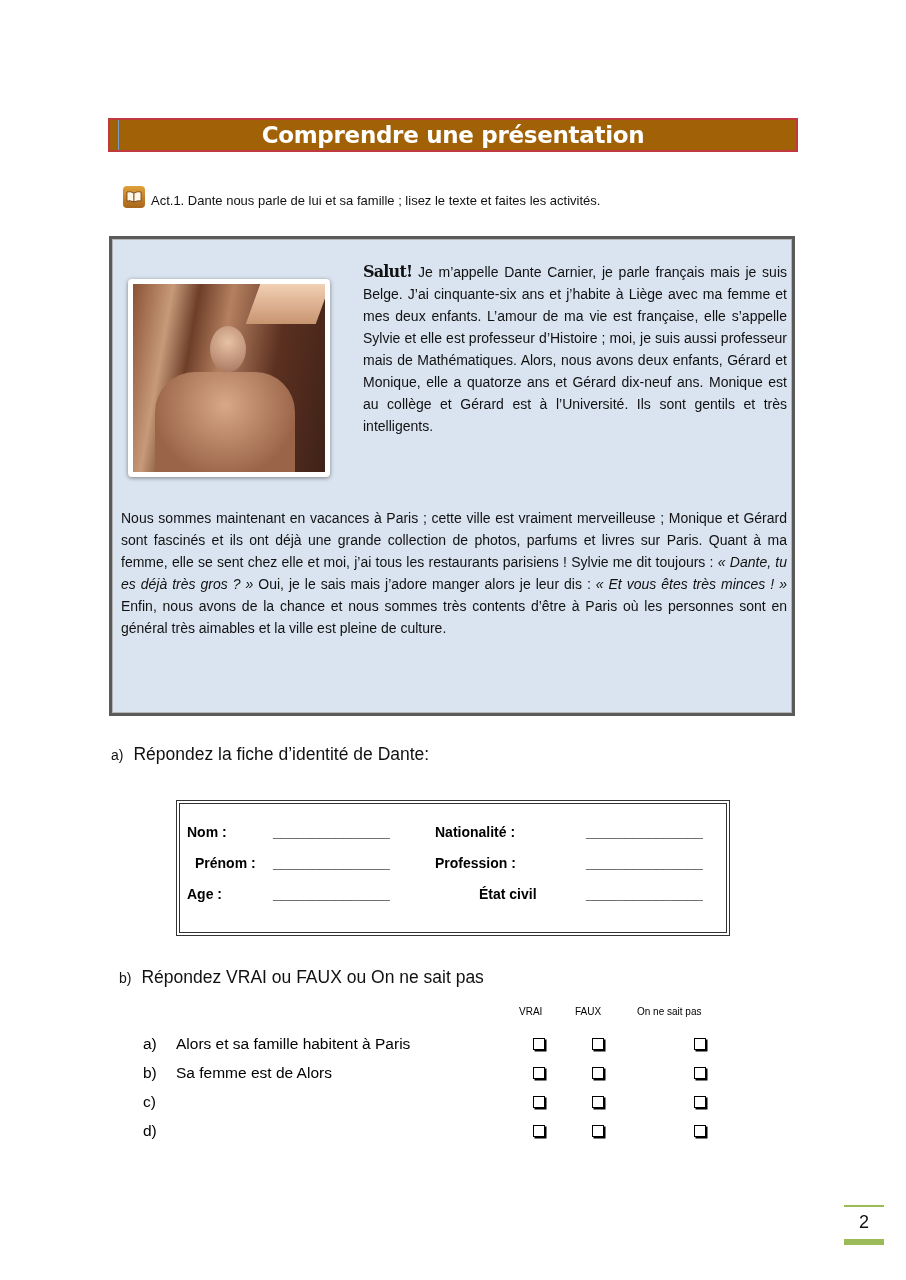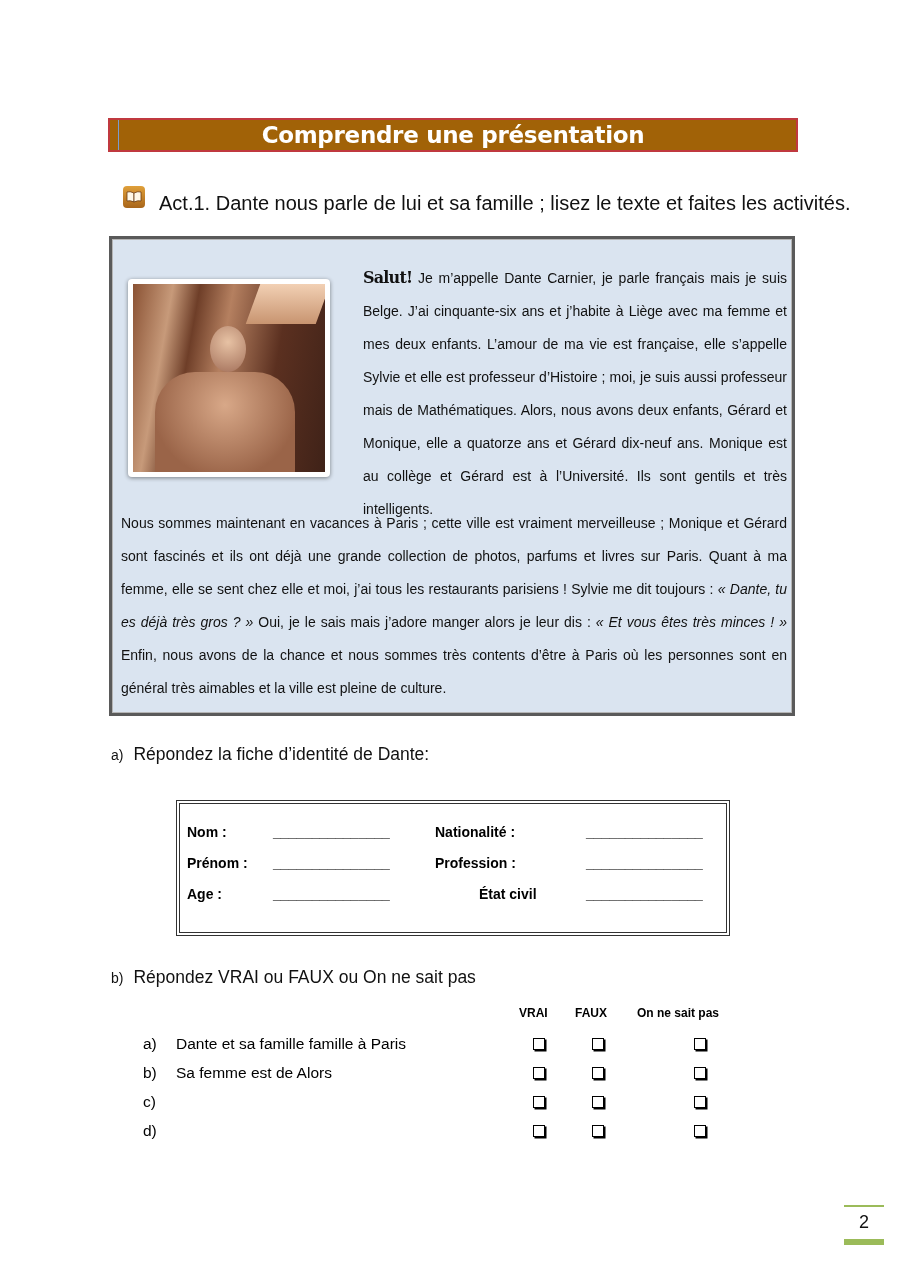--- a/index.html
+++ b/index.html
@@ -12,22 +12,22 @@
     background: #a16207; border: 2px solid #c0393f;
     display: flex; align-items: center; justify-content: center;
   }
   .title-bar::before {
     content: ""; position: absolute; left: 8px; top: 0; bottom: 0; width: 1px; background: #7a9ccc;
   }
   .title-text {
     color: #fff; font-family: "DejaVu Sans", sans-serif; font-weight: bold; font-size: 23px; letter-spacing: -0.3px;
   }
   .act-line {
-    position: absolute; left: 123px; top: 192px; display: flex; align-items: flex-start;
-    font-size: 20px; color: #111; gap: 8px;
+    position: absolute; left: 123px; top: 192px; display: flex; align-items: center;
+    font-size: 13px; color: #111;
   }
   .book-icon {
     width: 22px; height: 22px; border-radius: 4px; margin-right: 6px; margin-top: -6px;
     background: linear-gradient(#e0a03a, #a8651a); display: flex; align-items: center; justify-content: center;
   }
   .book-icon svg { display: block; }
   .text-box {
     position: absolute; left: 109px; top: 236px; width: 680px; height: 474px;
     background: #dae4f0; border: 3px solid #5a5a5a; box-shadow: inset 0 0 0 1px #b5b5b5;
   }
@@ -45,40 +45,40 @@
   }
   .photo-inner .body {
     position: absolute; left: 22px; top: 88px; width: 140px; height: 110px; border-radius: 40px 40px 0 0;
     background: radial-gradient(circle at 50% 30%, #d8a888, #9a6448 70%);
   }
   .photo-inner .light {
     position: absolute; left: 120px; top: 0; width: 70px; height: 40px;
     background: linear-gradient(#f2d0b4, #c89470); transform: skewX(-20deg);
   }
   .para {
-    position: absolute; font-family: "Liberation Sans", sans-serif; font-size: 14px; line-height: 33px;
+    position: absolute; font-family: "Liberation Sans", sans-serif; font-size: 14px; line-height: 22px;
     text-align: justify; color: #111;
   }
   .para1 { left: 251px; top: 22px; width: 424px; }
   .para2 { left: 9px; top: 268px; width: 666px; }
   .salut { font-family: "DejaVu Serif", serif; font-weight: bold; font-size: 16px; letter-spacing: -0.8px; }
   .para i { font-style: italic; }
   .section-label {
     position: absolute; left: 111px; font-size: 17.5px; color: #111;
   }
   .section-label .marker { font-size: 14px; margin-right: 10px; }
   .id-card {
     position: absolute; left: 176px; top: 800px; width: 546px; height: 128px;
     border: 3px double #333; border-width: 4px;
     border-style: double;
   }
   .id-row { position: absolute; left: 7px; font-size: 14px; font-weight: bold; }
   .id-row span { position: absolute; white-space: nowrap; text-align: center; }
   .quiz-head {
-    position: absolute; top: 1006px; font-size: 12px; font-weight: bold;
+    position: absolute; top: 1006px; font-size: 10px; font-weight: normal;
   }
   .quiz-row { position: absolute; left: 143px; font-size: 15.5px; height: 22px; width: 620px; }
   .quiz-row .letter { position: absolute; left: 0; }
   .quiz-row .stmt { position: absolute; left: 33px; white-space: nowrap; }
   .cb {
     position: absolute; top: 3px; width: 10px; height: 10px; border: 1.5px solid #000;
     box-shadow: 1.5px 1.5px 0 #000; background: #fff; cursor: pointer;
   }
   .page-num {
     position: absolute; left: 844px; top: 1205px; width: 40px; text-align: center;
@@ -121,44 +121,44 @@
 </div>
 
 <div class="id-card">
   <div class="id-row" style="top:20px;">
     <span style="left:0;">Nom :</span>
     <span style="left:86px;">_______________</span>
     <span style="left:248px;">Nationalité :</span>
     <span style="left:399px;">_______________</span>
   </div>
   <div class="id-row" style="top:51px;">
-    <span style="left:0;">Prénom :</span>
+    <span style="left:8px;">Prénom :</span>
     <span style="left:86px;">_______________</span>
     <span style="left:248px;">Profession :</span>
     <span style="left:399px;">_______________</span>
   </div>
   <div class="id-row" style="top:82px;">
     <span style="left:0;">Age :</span>
     <span style="left:86px;">_______________</span>
     <span style="left:248px;padding-left:44px;">État civil</span>
     <span style="left:399px;">_______________</span>
   </div>
 </div>
 
-<div class="section-label" style="top:967px;">
+<div class="section-label" style="top:967px;margin-left:8px;">
   <span class="marker">b)</span><span>Répondez VRAI ou FAUX ou On ne sait pas</span>
 </div>
 
 <div class="quiz-head" style="left:519px;">VRAI</div>
 <div class="quiz-head" style="left:575px;">FAUX</div>
 <div class="quiz-head" style="left:637px;">On ne sait pas</div>
 
 <div class="quiz-row" style="top:1035px;">
   <span class="letter">a)</span>
-  <span class="stmt">Dante et sa famille famille à Paris</span>
+  <span class="stmt">Alors et sa famille habitent à Paris</span>
   <span class="cb" style="left:390px;"></span>
   <span class="cb" style="left:449px;"></span>
   <span class="cb" style="left:551px;"></span>
 </div>
 <div class="quiz-row" style="top:1064px;">
   <span class="letter">b)</span>
   <span class="stmt">Sa femme est de Alors</span>
   <span class="cb" style="left:390px;"></span>
   <span class="cb" style="left:449px;"></span>
   <span class="cb" style="left:551px;"></span>

